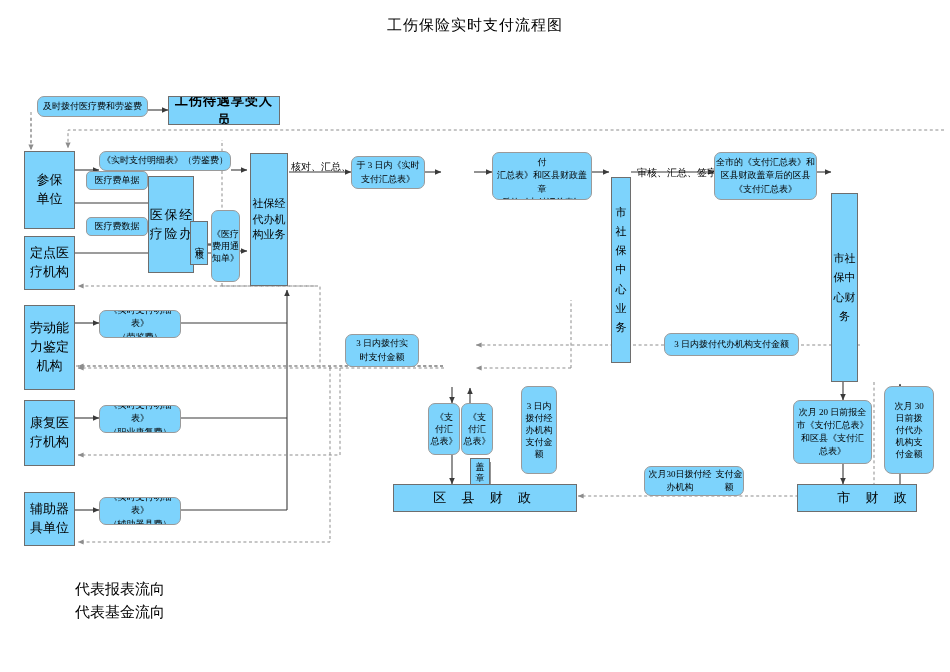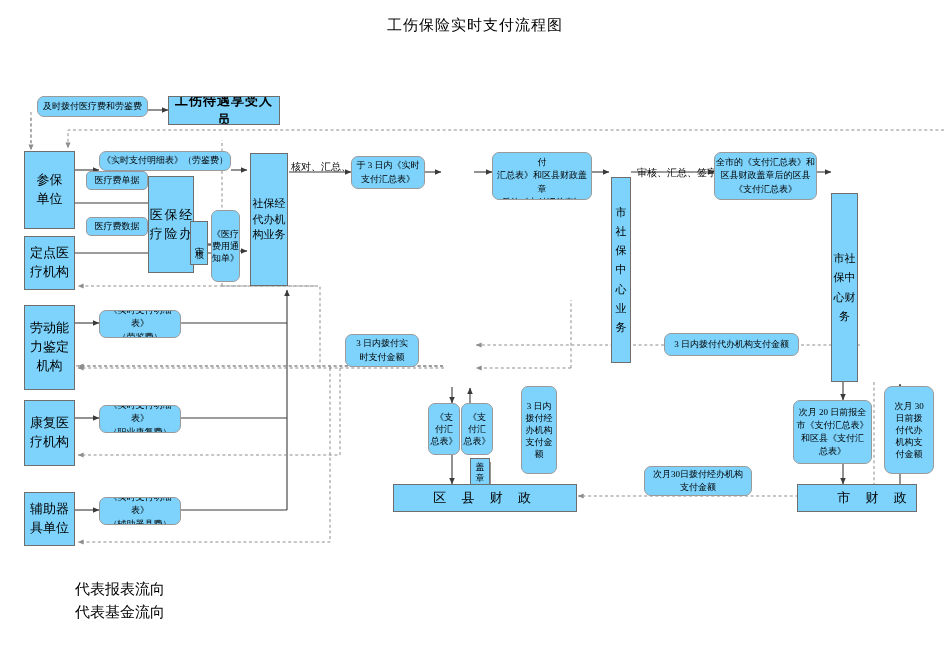--- a/index.html
+++ b/index.html
@@ -316,21 +316,21 @@
   <div class="box rounded f9" style="left:884px; top:386px; width:50px; height:88px; flex-direction:column; line-height:1.35;border-radius:8px;">
     <div>次月 30</div>
     <div>日前拨</div>
     <div>付代办</div>
     <div>机构支</div>
     <div>付金额</div>
   </div>
 
   <div class="box sharp f13 sp6" style="left:393px; top:484px; width:184px; height:28px;">区 县 财 政</div>
 
-  <div class="box rounded f9" style="left:644px; top:466px; width:108px; height:30px; flex-direction:column;">
+  <div class="box rounded f9" style="left:644px; top:466px; width:100px; height:30px; flex-direction:row;">
     <div>次月30日拨付经办机构</div>
     <div>支付金额</div>
   </div>
 
   <div class="box sharp f13 sp6" style="left:797px; top:484px; width:120px; height:28px;padding-left:36px;">市 财 政</div>
 
   <div class="legend-text" style="left:75px; top:580px;">代表报表流向</div>
   <div class="legend-text" style="left:75px; top:603px;">代表基金流向</div>
 
 </div>

